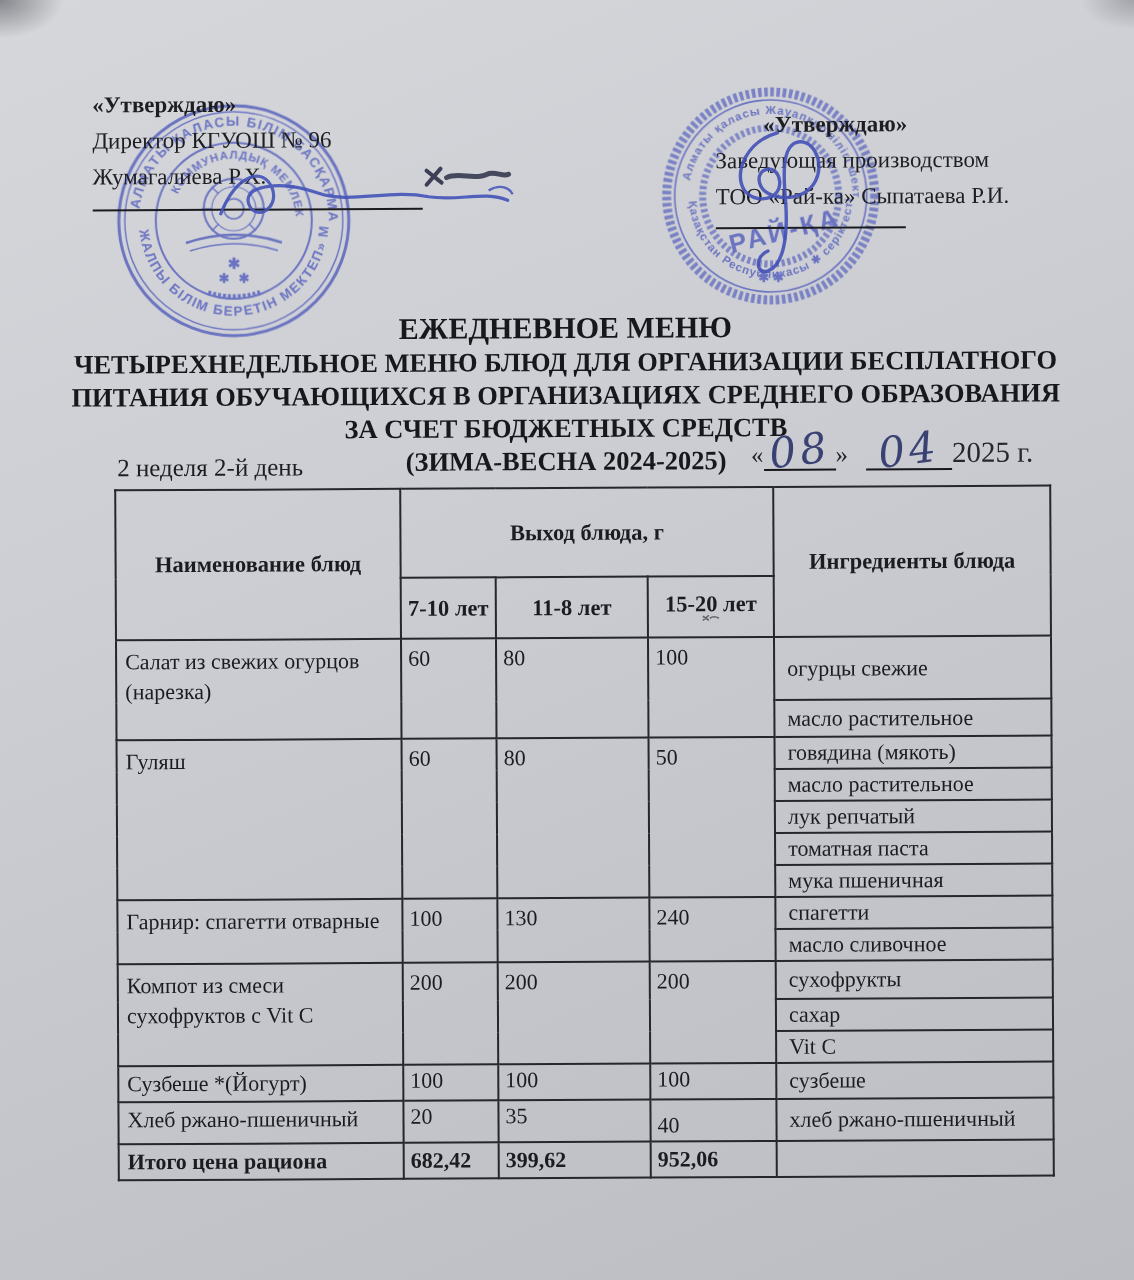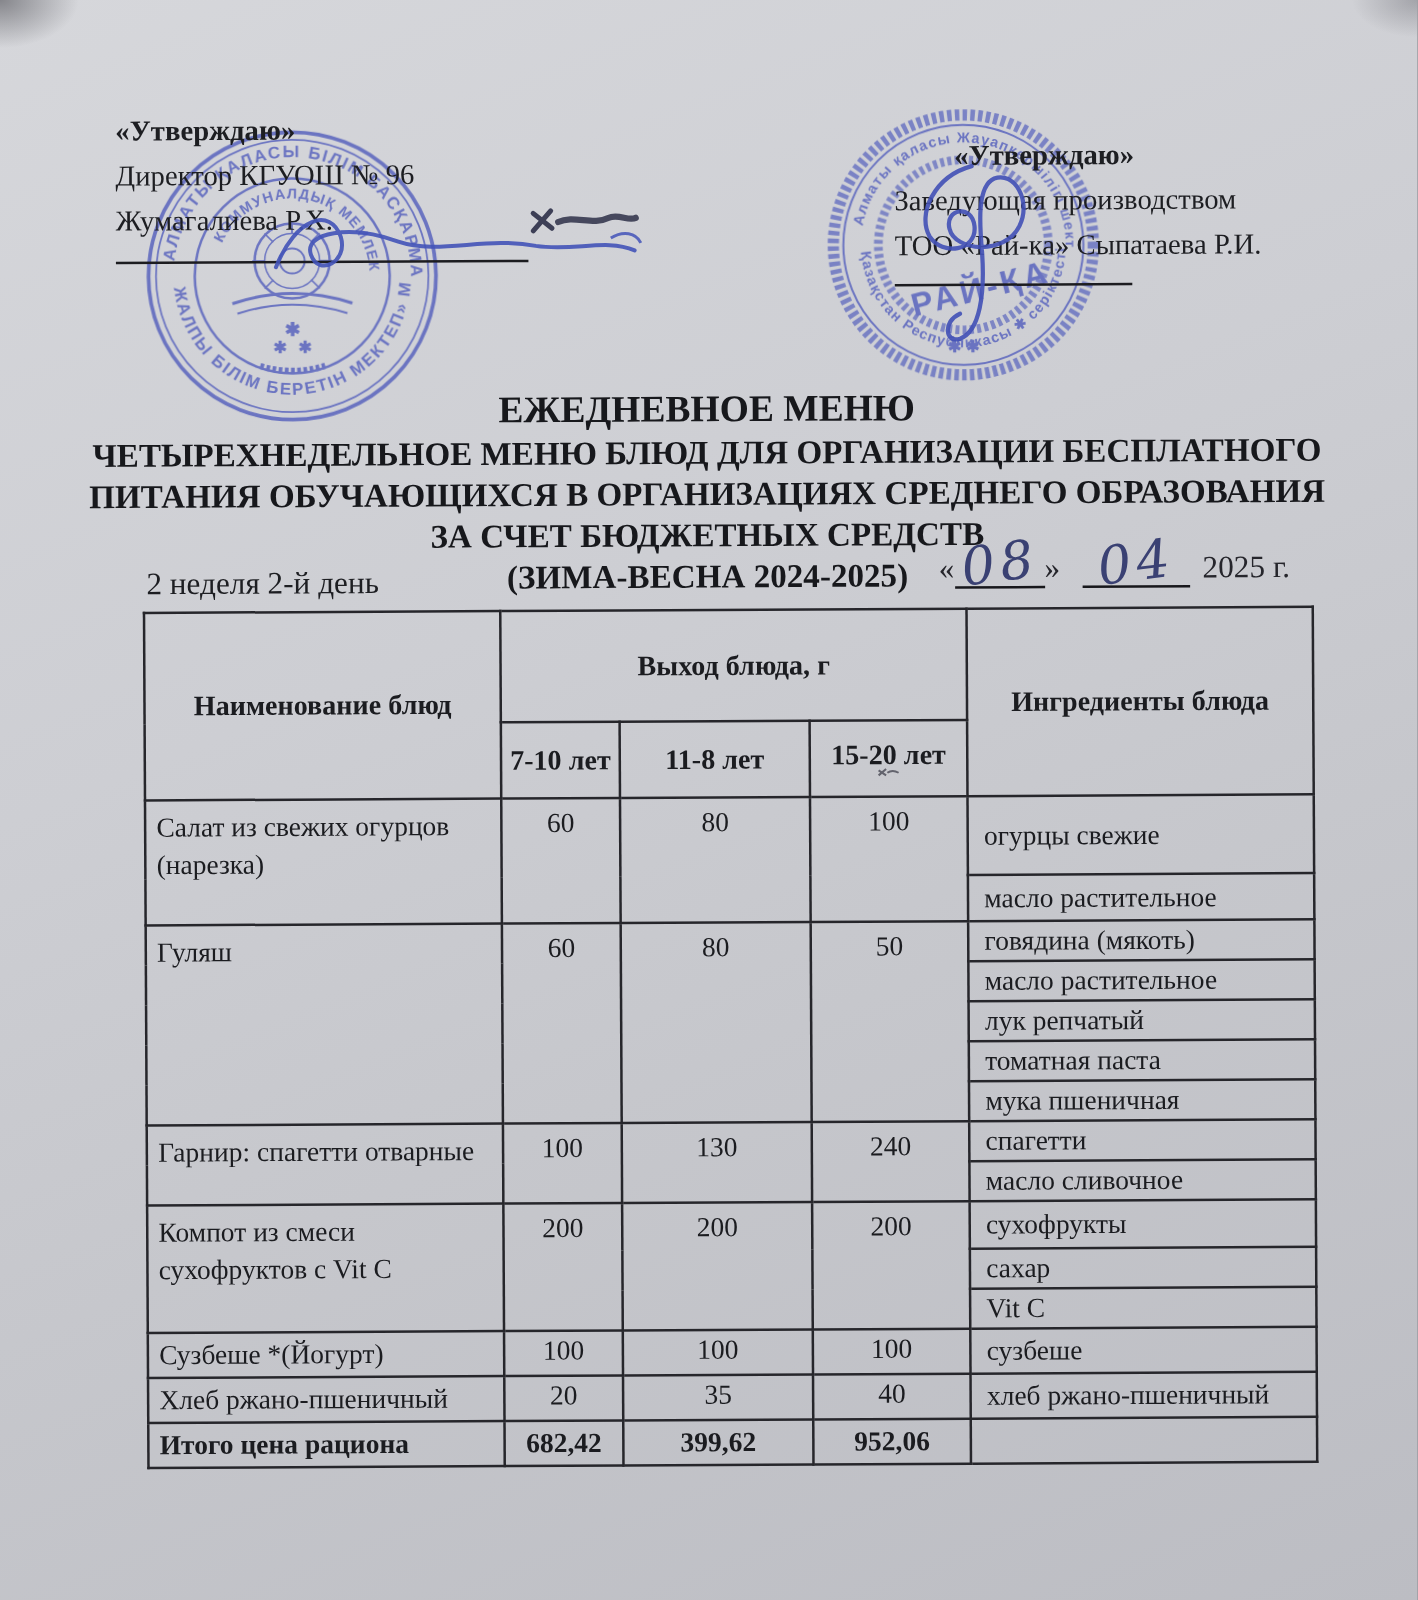--- a/index.html
+++ b/index.html
@@ -37,37 +37,37 @@
   .title-block .ln{font-size:26.5px;line-height:33px;}
 
   .weekday{left:118px;top:452px;font-size:25px;}
 
   
   .dateline{left:752px;top:430px;height:60px;white-space:nowrap;}
   .dateline .q{font-size:25px;color:#26262c;vertical-align:baseline;}
   .dateline .u{display:inline-block;border-bottom:2.5px solid #17171b;text-align:center;}
   .dateline .u.day{min-width:72px;}
   .dateline .u.mon{min-width:86px;margin-left:18px;}
-  .dateline .year{font-size:25px;margin-left:10px;color:#26262c;}
+  .dateline .year{font-size:29px;color:#26262c;}
   .hand{
     display:inline-block;font-family:"DejaVu Serif",serif;font-style:italic;
     font-size:42px;line-height:40px;color:#3a4173;transform:rotate(-7deg) translateY(2px);
     letter-spacing:4px;
   }
 
   
   table.menu{
     position:absolute;left:115px;top:487px;width:937px;
     border-collapse:collapse;table-layout:fixed;
     font-size:22px;color:#1b1c20;
   }
   table.menu td{border:2.4px solid #26262b;padding:2px 6px;overflow:hidden;}
   table.menu td.hb{font-weight:bold;text-align:center;vertical-align:middle;font-size:22.5px;}
   table.menu td.name{vertical-align:top;padding:6px 4px 2px 8px;line-height:30px;}
-  table.menu td.val{vertical-align:top;text-align:center;padding-top:6px;}
+  table.menu td.val{vertical-align:top;text-align:left;padding-top:6px;}
   table.menu td.ing{vertical-align:middle;padding-left:12px;}
   table.menu tr.total td{font-weight:bold;vertical-align:middle;padding-top:2px;}
   table.menu tr.total td.val{font-weight:bold;}
   .penmark{display:block;margin:-4px auto 0;width:22px;height:10px;}
 </style>
 </head>
 <body>
 
 <div class="sheet">
  <div class="tilt">
@@ -247,21 +247,21 @@
       <td class="val" style="padding-top:2px">100</td>
       <td class="val" style="padding-top:2px">100</td>
       <td class="val" style="padding-top:2px">100</td>
       <td class="ing">сузбеше</td>
     </tr>
 
     <tr style="height:33px">
       <td class="name" style="padding-top:2px">Хлеб ржано-пшеничный</td>
       <td class="val" style="padding-top:2px">20</td>
       <td class="val" style="padding-top:2px">35</td>
-      <td class="val" style="padding-top:2px">40</td>
+      <td class="val" style="padding-top:12px">40</td>
       <td class="ing">хлеб ржано-пшеничный</td>
     </tr>
 
     <tr class="total" style="height:36px">
       <td class="name">Итого цена рациона</td>
       <td class="val">682,42</td>
       <td class="val">399,62</td>
       <td class="val">952,06</td>
       <td class="ing"></td>
     </tr>

